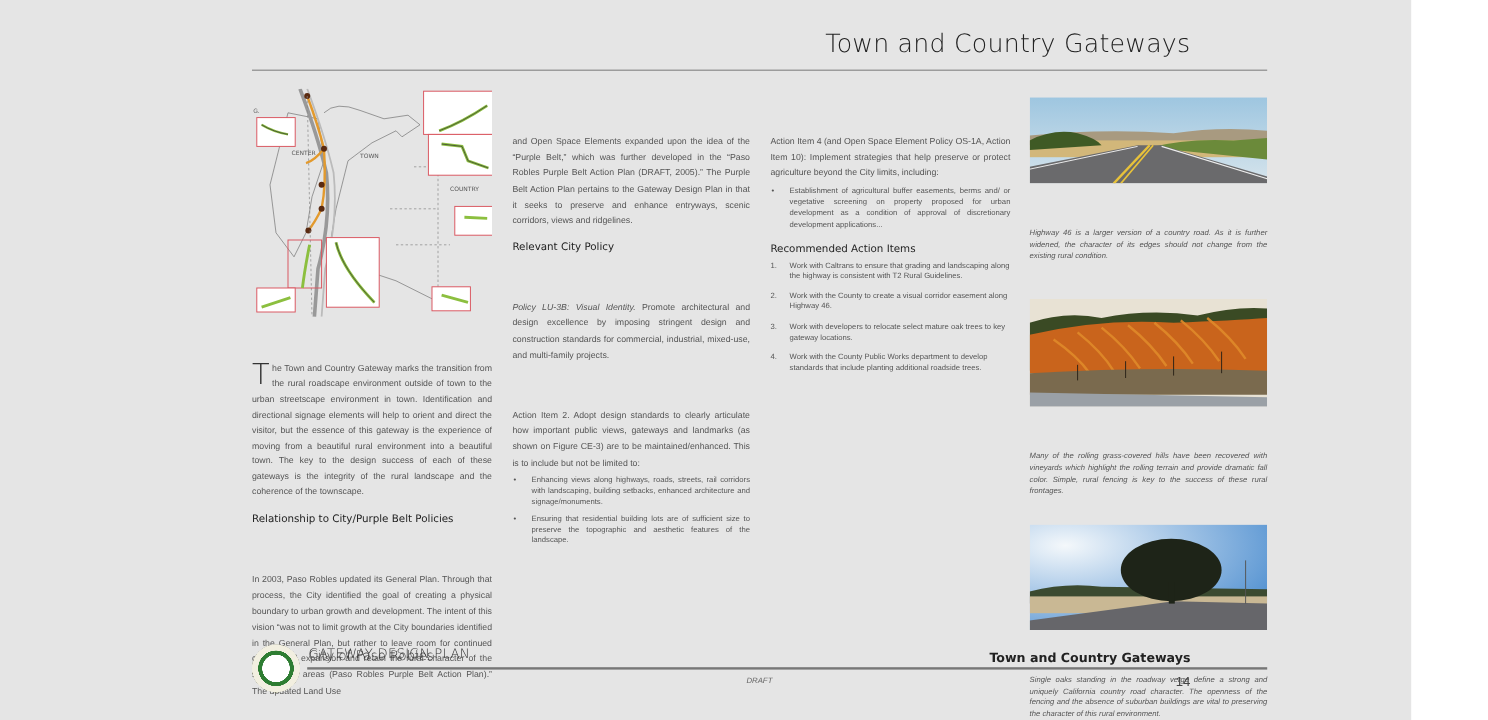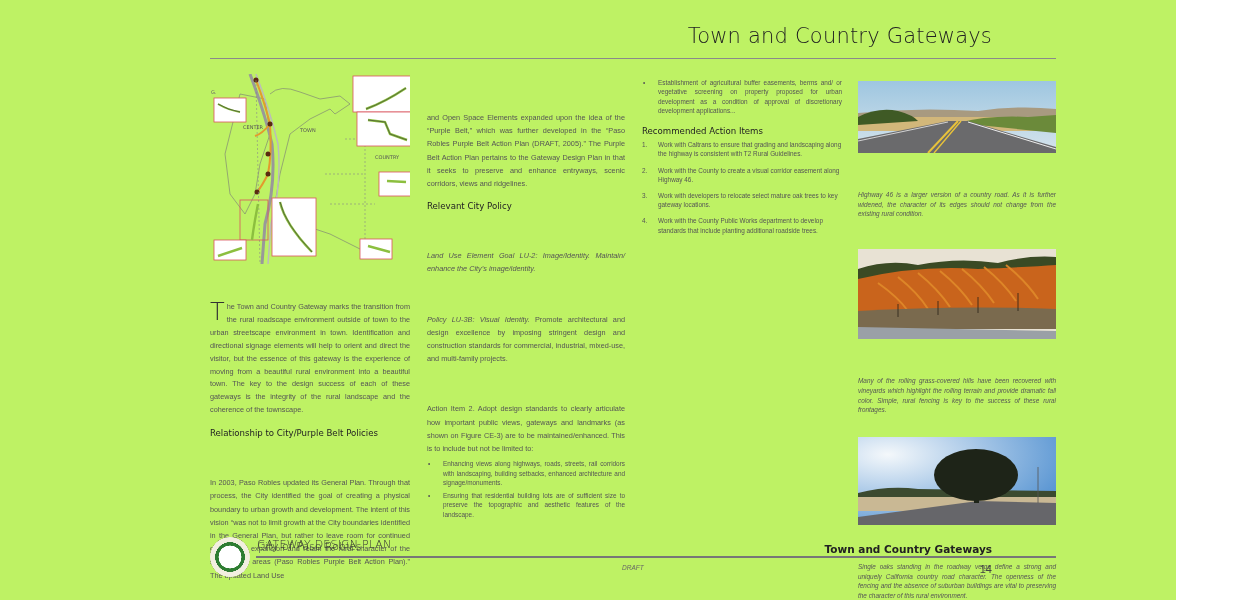--- a/index.html
+++ b/index.html
@@ -1,19 +1,19 @@
 <!DOCTYPE html>
 <html><head>
 <meta charset="utf-8">
 <style>
   * { box-sizing: border-box; margin: 0; padding: 0; }
   html, body { width: 1240px; height: 600px; background: #ffffff; overflow: hidden; }
   body { font-family: "Liberation Sans", sans-serif; color: #3a3a3a; position: relative; }
 
-  .page { position: absolute; left: 0; top: 0; width: 1176px; height: 600px; background: #bef264; }
+  .page { position: absolute; left: 0; top: 0; width: 1176px; height: 600px; background: #e5e5e5; }
 
   .page-title {
     position: absolute; right: 184px; top: 24px;
     font-family: "DejaVu Sans", sans-serif; font-weight: 300;
     font-size: 21px; color: #222; letter-spacing: 0.2px;
   }
   .title-rule { position: absolute; left: 210px; top: 58px; width: 846px; height: 1px; background: #8a8a8a; }
 
   .col { position: absolute; top: 74px; font-size: 7.3px; line-height: 13.2px; color: #555; }
   .col p { text-align: justify; margin-top: 37px; }
@@ -114,30 +114,30 @@
       <span class="dropcap">T</span><span>he Town and Country Gateway marks the transition from the rural roadscape environment outside of town to the urban streetscape environment in town. Identification and directional signage elements will help to orient and direct the visitor, but the essence of this gateway is the experience of moving from a beautiful rural environment into a beautiful town.  The key to the design success of each of these gateways is the integrity of the rural landscape and the coherence of the townscape.</span>
     </p>
 
     <h3>Relationship to City/Purple Belt Policies</h3>
     <p>In 2003, Paso Robles updated its General Plan. Through that process, the City identified the goal of creating a physical boundary to urban growth and development. The intent of this vision “was not to limit growth at the City boundaries identified in the General Plan, but rather to leave room for continued growth and expansion and retain the rural character of the surrounding areas (Paso Robles Purple Belt Action Plan).”  The updated Land Use</p>
   </div>
 
   <div class="col col2">
     <p>and Open Space Elements expanded upon the idea of the “Purple Belt,” which was further developed in the “Paso Robles Purple Belt Action Plan (DRAFT, 2005).”  The Purple Belt Action Plan pertains to the Gateway Design Plan in that it seeks to preserve and enhance entryways, scenic corridors, views and ridgelines.</p>
     <h3>Relevant City Policy</h3>
-    <p><span class="italic">Land Use Element Goal LU-2: Image/Identity.</span><span class="italic">  Maintain/ enhance the City’s image/identity.</span></p>
     <p class="gap"><span class="italic">Policy LU-3B: Visual Identity.</span><span>  Promote architectural and design excellence by imposing stringent design and construction standards for commercial, industrial, mixed-use, and multi-family projects.</span></p>
     <p class="gap">Action Item 2.  Adopt design standards to clearly articulate how important public views, gateways and landmarks (as shown on Figure CE-3) are to be maintained/enhanced. This is to include but not be limited to:</p>
     <ul class="bul">
       <li>Enhancing views along highways, roads, streets, rail corridors with landscaping, building setbacks, enhanced architecture and signage/monuments.</li>
       <li>Ensuring that residential building lots are of sufficient size to preserve the topographic and aesthetic features of the landscape.</li>
     </ul>
   </div>
 
   <div class="col col3">
+    <p>Action Item 4 (and Open Space Element Policy OS-1A, Action Item 10): Implement strategies that help preserve or protect agriculture beyond the City limits, including:</p>
     <ul class="bul">
       <li>Establishment of agricultural buffer easements, berms and/ or vegetative screening on property proposed for urban development as a condition of approval of discretionary development applications...</li>
     </ul>
     <h3>Recommended Action Items</h3>
     <ol class="num">
       <li><span class="n">1.</span><span>Work with Caltrans to ensure that grading and landscaping along the highway is consistent with T2 Rural Guidelines.</span></li>
       <li><span class="n">2.</span><span>Work with the County to create a  visual corridor easement along Highway 46.</span></li>
       <li><span class="n">3.</span><span>Work with developers to relocate select mature oak trees to key gateway locations.</span></li>
       <li><span class="n">4.</span><span>Work with the County Public Works department to develop standards that include planting additional roadside trees.</span></li>
     </ol>

